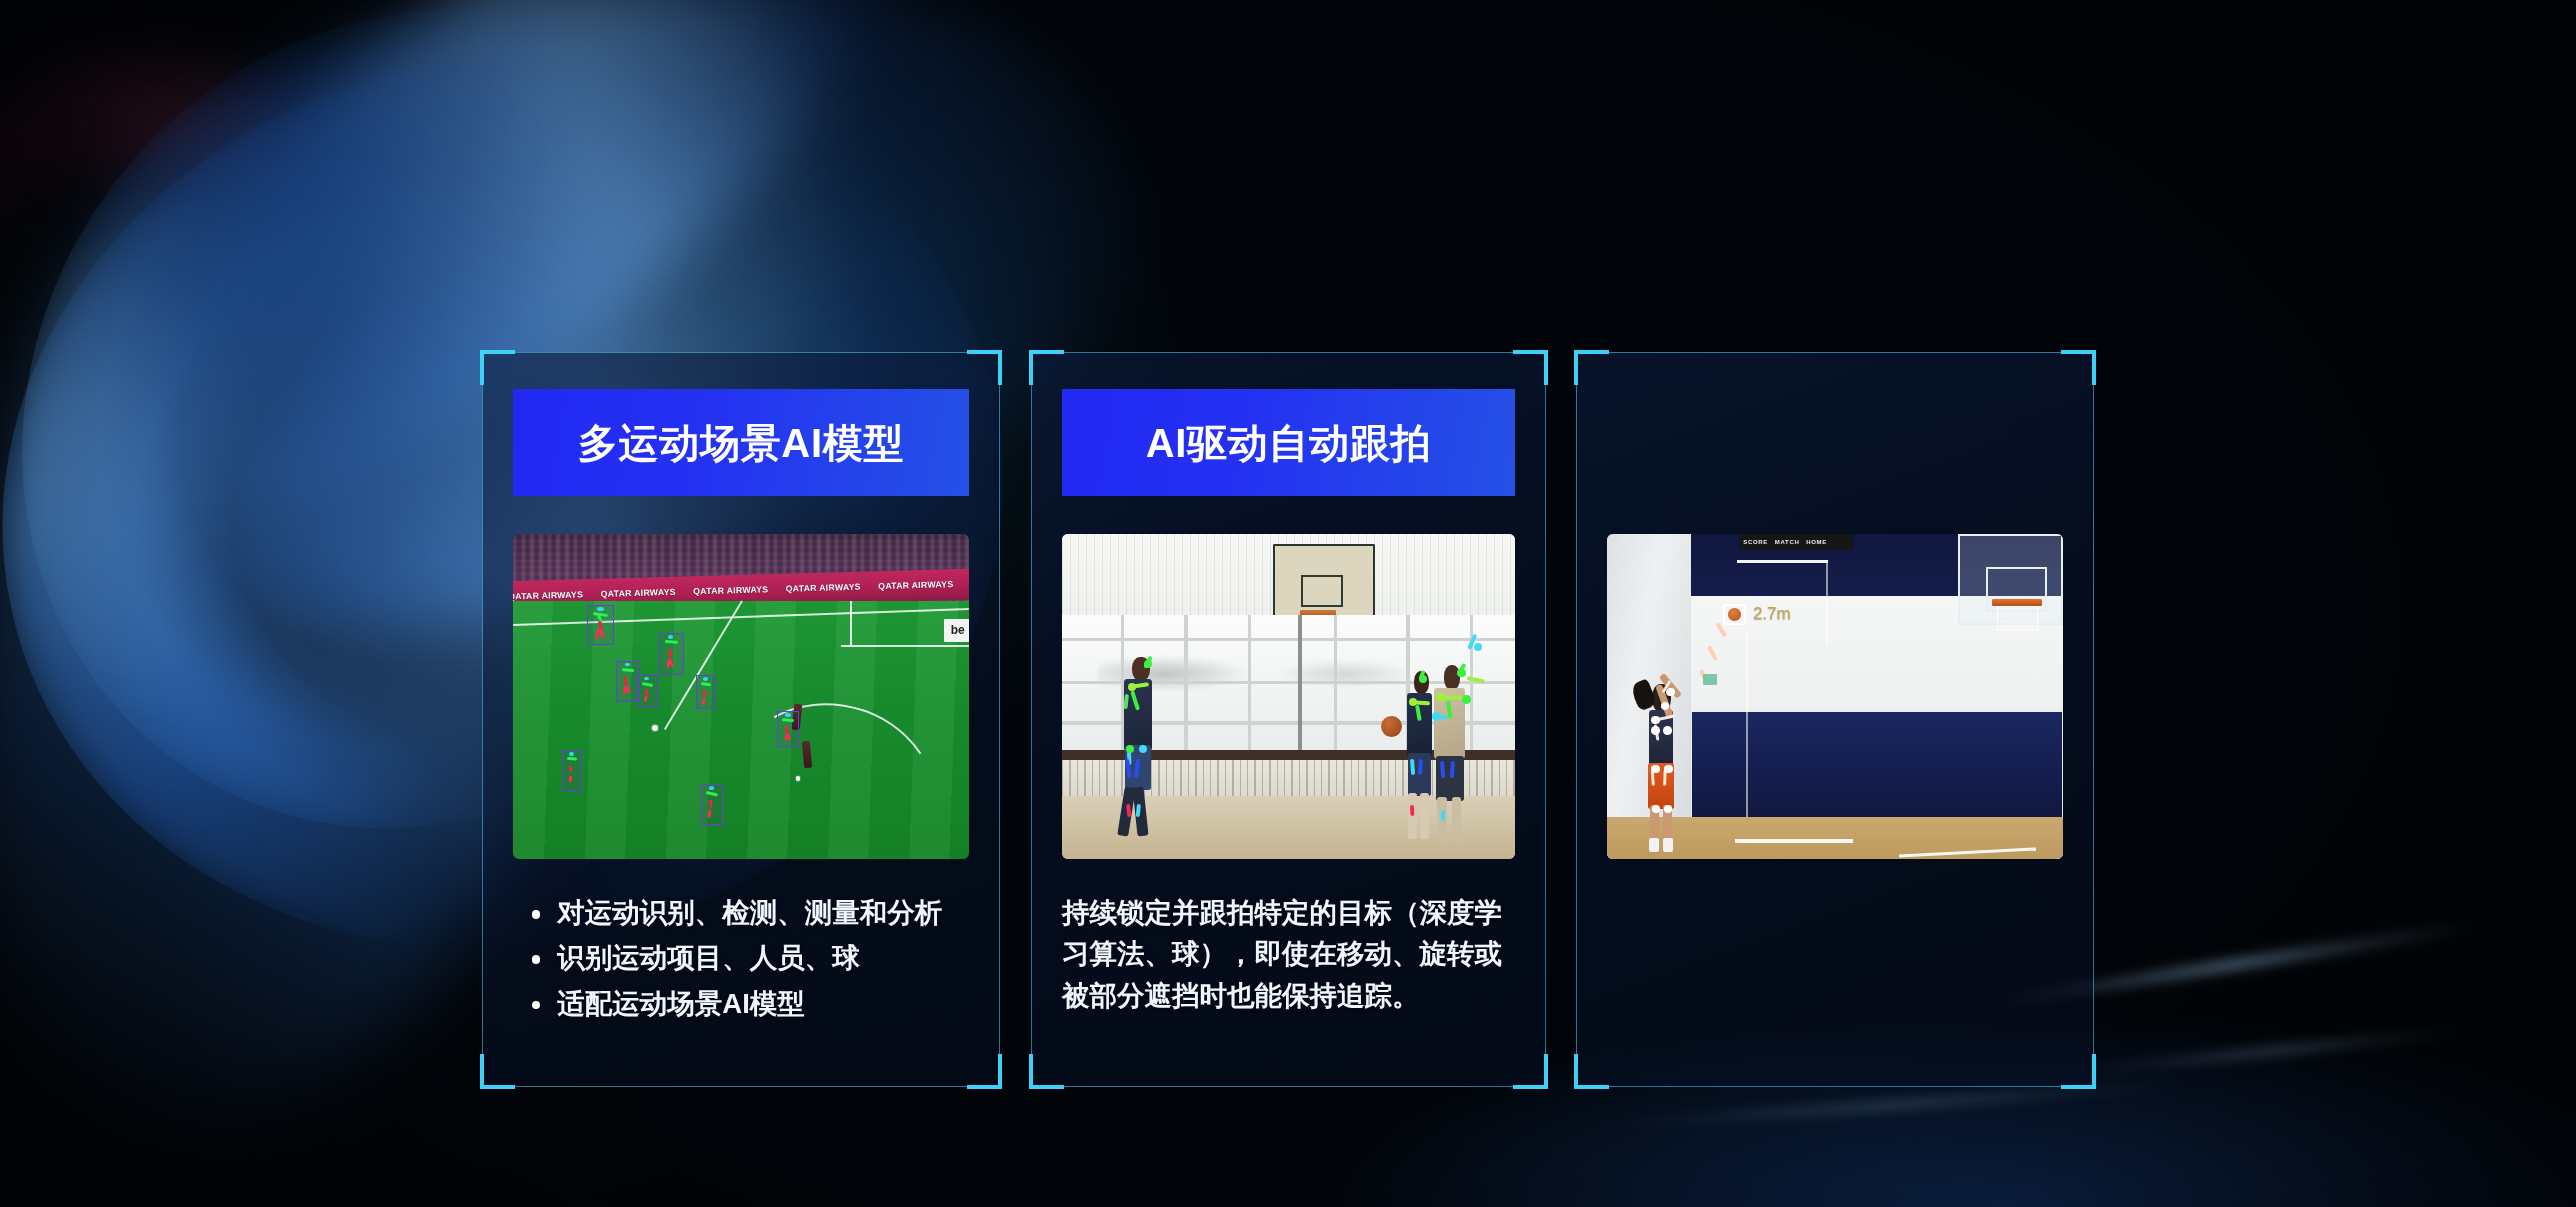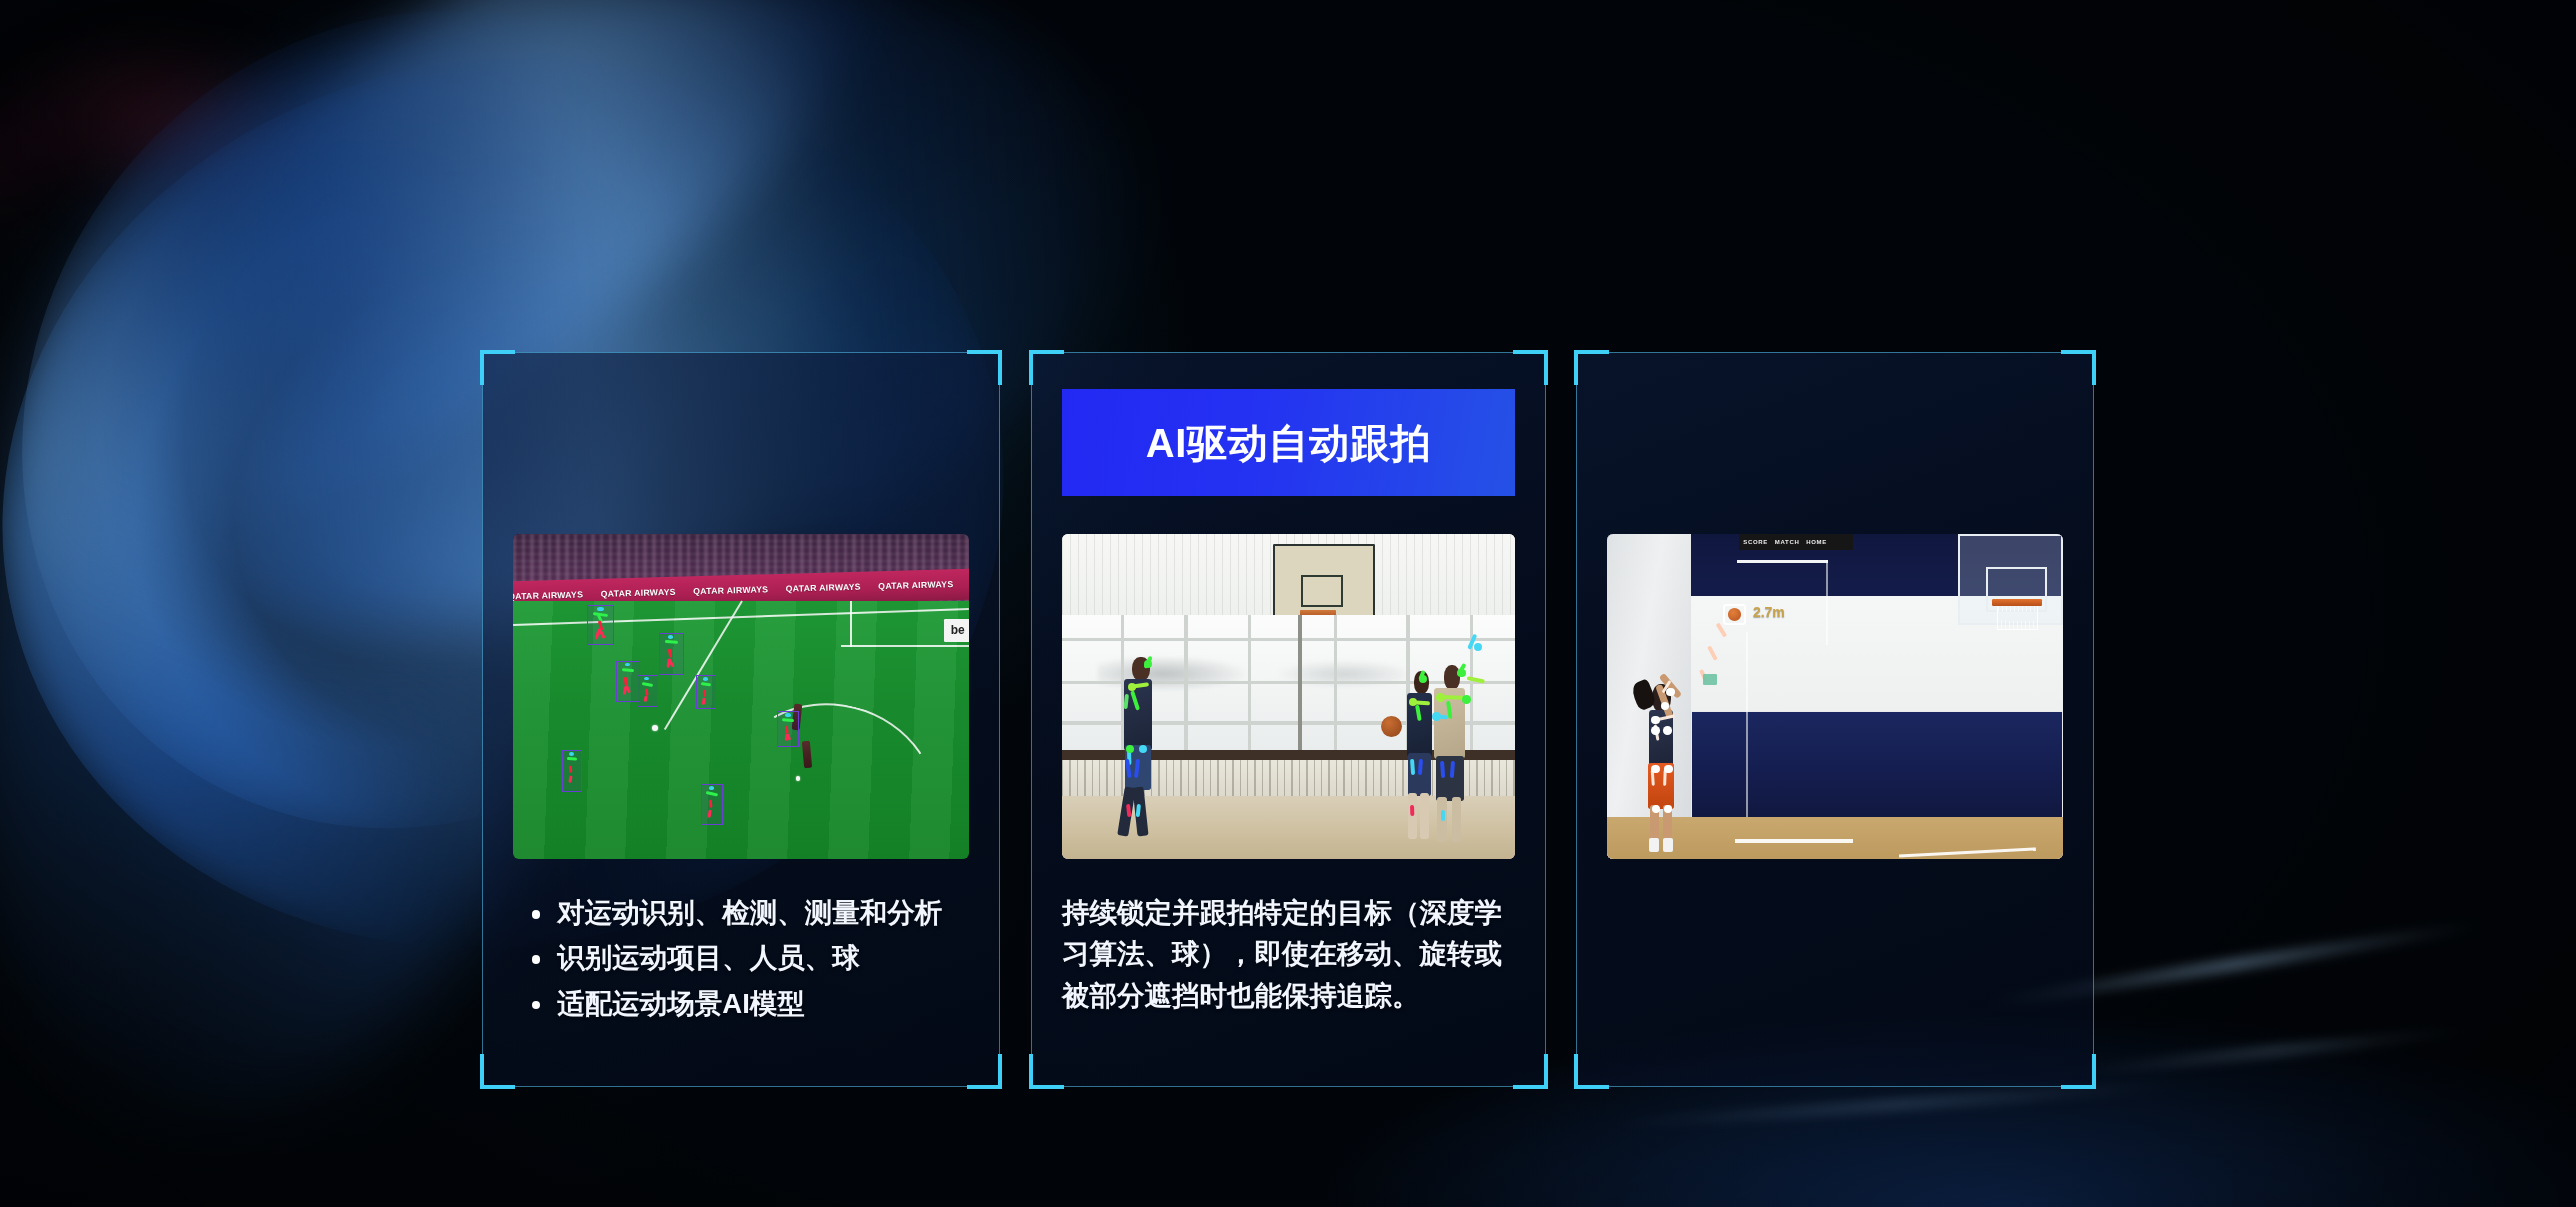--- a/index.html
+++ b/index.html
@@ -305,21 +305,21 @@
   .ball-box{
     position:absolute; left:25.5%; top:21.5%; width:5%; height:6.5%;
     border:2px solid #fff; border-radius:3.4px; background:rgba(0,0,0,0);
   }
   .ball-box i{
     position:absolute; inset:14%; border-radius:50%; display:block;
     background:radial-gradient(circle at 38% 34%, #e3803c, #b8531c);
   }
   .dist-label{
     position:absolute; left:32%; top:21.5%;
-    color:#c9a34c; font-size:14px; font-weight:700;
+    color:#c9a34c; font-size:17px; font-weight:400;
     text-shadow:0 0.7px 1.3px rgba(0,0,0,.35);
   }
   .traj{ position:absolute; background:rgba(255,200,170,.85); border-radius:1.3px; }
   .court-floor{
     position:absolute; left:0; right:0; bottom:0; height:13%;
     background:linear-gradient(180deg,#c9a86f 0%,#bd9a5e 100%);
   }
   .court-line{ position:absolute; background:rgba(255,255,255,.92); }
   .exit{
     position:absolute; left:21%; top:43%; width:3.2%; height:3.6%;
@@ -351,20 +351,23 @@
 
 <div id="cards">
 
   <div class="card" style="left:482px;width:518px;">
     <div class="hairline"></div>
     <div class="corner tl"></div>
     <div class="corner tr"></div>
     <div class="corner bl"></div>
     <div class="corner br"></div>
 
+    <div class="card-head">
+      <div class="title">多运动场景AI模型</div>
+    </div>
 
     <div class="shot">
       <div class="soccer">
         <div class="stand"></div>
         <div class="banner">
           <span>QATAR AIRWAYS</span>
           <span>QATAR AIRWAYS</span>
           <span>QATAR AIRWAYS</span>
           <span>QATAR AIRWAYS</span>
           <span>QATAR AIRWAYS</span>

